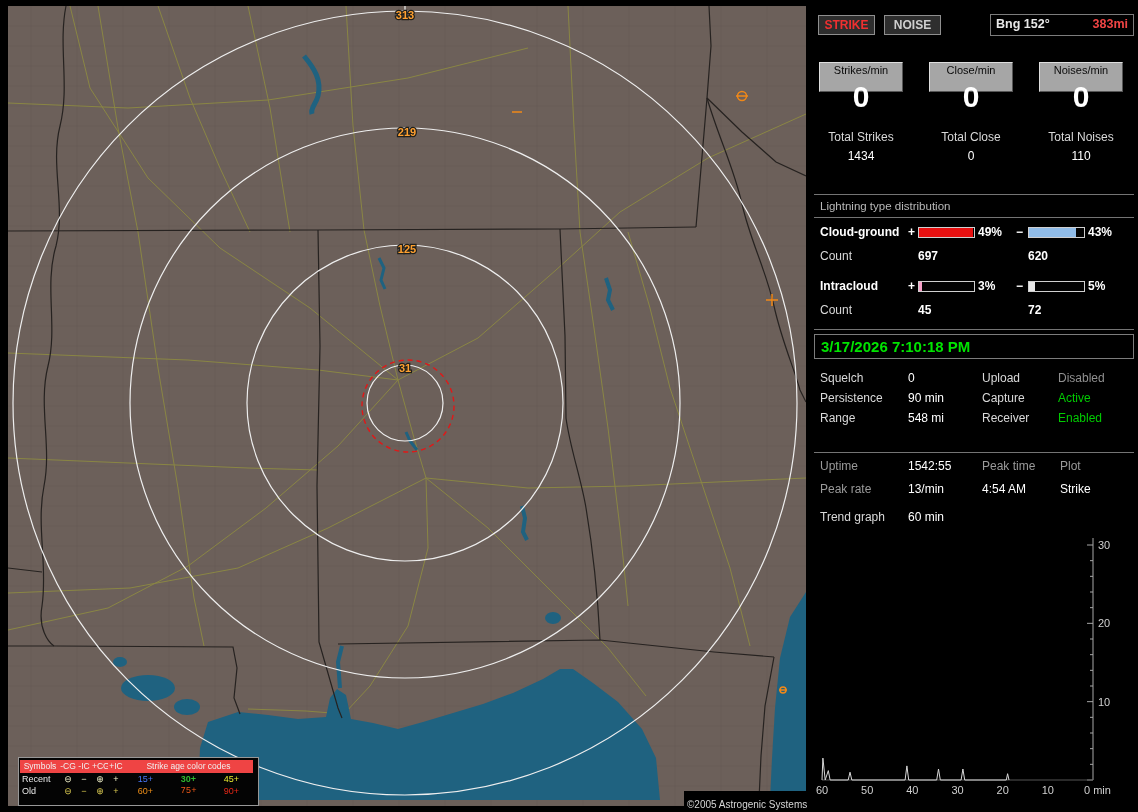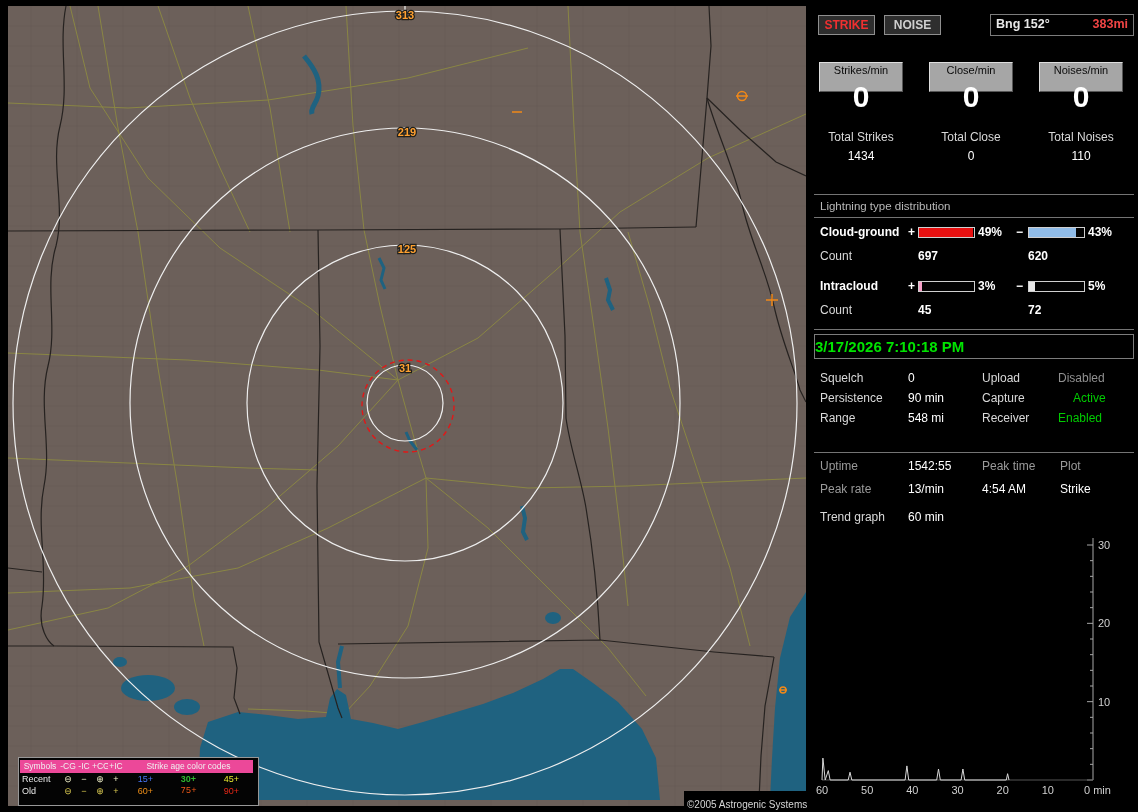--- a/index.html
+++ b/index.html
@@ -8,21 +8,21 @@
        font-family:"Liberation Sans",sans-serif;color:#e8e8e8;font-size:12px}
   .p{position:absolute;white-space:nowrap}
   
   #map-svg{position:absolute;left:8px;top:6px}
   .copyright{position:absolute;left:684px;top:791px;font-size:10px;color:#d6d6d6;background:#000;padding:8px 3px}
   
   .legend{position:absolute;left:18px;top:757px;width:241px;height:49px;background:#040404;
           border:1px solid #979797;display:grid;font-size:9px;line-height:11px;
           grid-template-columns:40px 16px 16px 16px 16px 43px 43px 43px;
           grid-template-rows:14px 12px 12px;align-items:center;text-align:center;padding:1px}
-  .lg-h{background:#ec4899;color:#f0f0f0;height:13px;line-height:13px;font-size:8.5px;overflow:hidden}
+  .lg-h{background:#ef4444;color:#f0f0f0;height:13px;line-height:13px;font-size:8.5px;overflow:hidden}
   .lg-age{grid-column:span 3}
   .lg-lab{text-align:left;padding-left:2px;color:#e8e8e8}
   
   .sb{position:absolute;left:812px;top:0;width:326px;height:812px}
   .tbtn{position:absolute;background:#2e2e2e;border:1px solid #8f8f8f;font-size:12px;font-weight:bold;
         text-align:center;line-height:18px;cursor:pointer}
   #bng{position:absolute;background:#000;border:1px solid #7c7c7c;display:flex;justify-content:space-between;
        padding:0 5px;line-height:19px;font-weight:bold;font-size:12.5px}
   .chip{position:absolute;width:84px;height:30px;background:#a6a6a6;border:1px solid;
         border-color:#dedede #565656 #565656 #dedede;color:#0a0a0a;font-size:11px;
@@ -30,21 +30,21 @@
   .col{width:96px;text-align:center}
   .bigzero{font-size:30px;font-weight:bold;color:#fff;line-height:30px}
   .line{position:absolute;left:2px;width:320px;height:1px;background:#747474}
   .lab{color:#d9d9d9}
   .val{color:#fff}
   .glab{color:#9a9a9a}
   .bold{font-weight:bold}
   .bar{position:absolute;width:57px;height:11px;border:1px solid #d0d0d0;background:#020202}
   .bar i{display:block;height:100%;width:0}
   #dtbox{position:absolute;left:2px;top:334px;width:320px;height:25px;border:1px solid #7c7c7c;
-         line-height:23px;font-size:15px;font-weight:bold;color:#00e400}
+         line-height:23px;padding-left:6px;font-size:15px;font-weight:bold;color:#00e400}
   #trend-svg{position:absolute;left:4px;top:528px}
 </style>
 </head>
 <body>
 
 <svg id="map-svg" width="798" height="800" viewBox="0 0 798 800">
   <defs>
     <pattern id="cnt" width="46" height="40" patternUnits="userSpaceOnUse">
       <path d="M0 0 H46 M0 20 H46 M23 0 V40 M0 40 H46" stroke="#5d534d" stroke-width="0.7" fill="none"></path>
     </pattern>
@@ -219,21 +219,21 @@
   <div id="dtbox">3/17/2026 7:10:18 PM</div>
 
   <div class="p lab" style="left:8px;top:371px">Squelch</div>
   <div class="p val" style="left:96px;top:371px">0</div>
   <div class="p lab" style="left:170px;top:371px">Upload</div>
   <div class="p" style="left: 246px; top: 371px; color: rgb(144, 144, 144);">Disabled</div>
 
   <div class="p lab" style="left:8px;top:391px">Persistence</div>
   <div class="p val" style="left:96px;top:391px">90 min</div>
   <div class="p lab" style="left:170px;top:391px">Capture</div>
-  <div class="p" style="left: 246px; top: 391px; color: rgb(0, 204, 0); margin-left: 15px;">Active</div>
+  <div class="p" style="left: 246px; top: 391px; color: rgb(0, 204, 0);">Active</div>
 
   <div class="p lab" style="left:8px;top:411px">Range</div>
   <div class="p val" style="left:96px;top:411px">548 mi</div>
   <div class="p lab" style="left:170px;top:411px">Receiver</div>
   <div class="p" style="left: 246px; top: 411px; color: rgb(0, 204, 0);">Enabled</div>
 
   <div class="line" style="top:452px"></div>
 
   <div class="p glab" style="left:8px;top:459px">Uptime</div>
   <div class="p val" style="left:96px;top:459px">1542:55</div>

